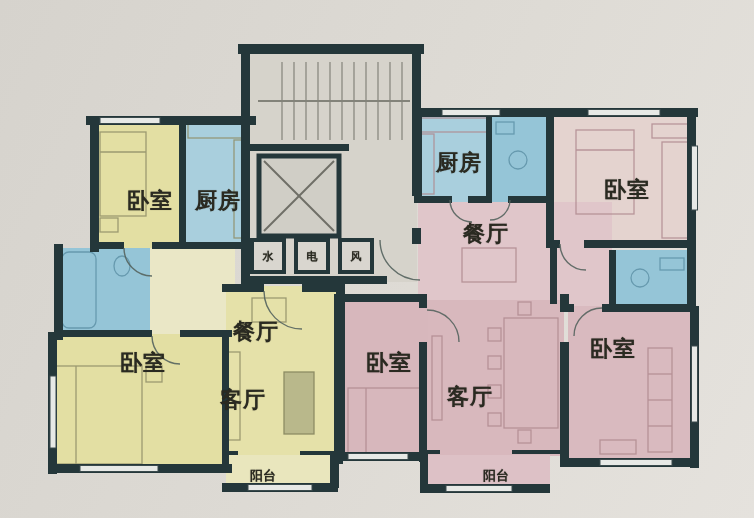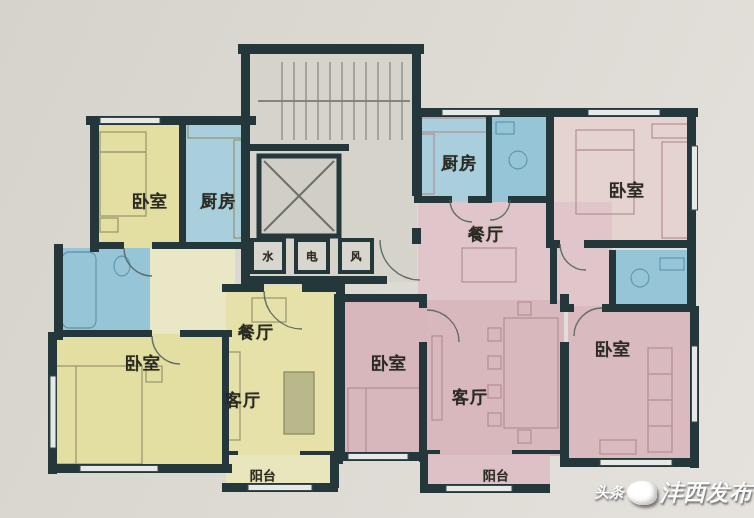--- a/index.html
+++ b/index.html
@@ -4,21 +4,21 @@
 <style>
   html,body{margin:0;padding:0;background:#b0aeaa;}
   #stage{
     position:relative;width:754px;height:518px;overflow:hidden;
     background:linear-gradient(115deg,#d6d3cd 0%,#dedbd5 55%,#e5e2dd 100%);
     font-family:"DejaVu Sans","Liberation Sans",sans-serif;
   }
   #stage svg{position:absolute;left:0;top:0;}
   .label{
     position:absolute;transform:translate(-50%,-50%);
-    font-weight:700;color:#2a2a21;font-size:17px;line-height:1;
+    font-weight:700;color:#2a2a21;font-size:22px;line-height:1;
     text-shadow:0 0 1px rgba(20,20,10,.45);white-space:nowrap;
     letter-spacing:1px;
   }
   .label.small{font-size:13px;letter-spacing:0;margin-left:12px;}
   .label.tiny{font-size:11px;font-weight:700;letter-spacing:0;}
   .watermark{
     position:absolute;right:2px;bottom:10px;display:flex;align-items:center;gap:2px;
     color:rgba(255,255,255,.96);font-weight:700;font-style:italic;
     text-shadow:1px 2px 2px rgba(95,95,95,.9),0 0 1px rgba(120,120,120,.6);
     user-select:none;
@@ -237,19 +237,14 @@
   <div class="label tiny" style="left:356px;top:256px">风</div>
 
   <div class="label" style="left:459px;top:163px">厨房</div>
   <div class="label" style="left:486px;top:234px">餐厅</div>
   <div class="label" style="left:627px;top:190px">卧室</div>
   <div class="label" style="left:389px;top:363px">卧室</div>
   <div class="label" style="left:470px;top:397px">客厅</div>
   <div class="label" style="left:613px;top:349px">卧室</div>
   <div class="label small" style="left:484px;top:475px">阳台</div>
 
-  <div class="watermark">
-    <span class="wm-prefix">头条</span>
-    <span class="wm-logo"></span>
-    <span class="wm-main">沣西发布</span>
-  </div>
 
 </div>
 
 </body></html>

